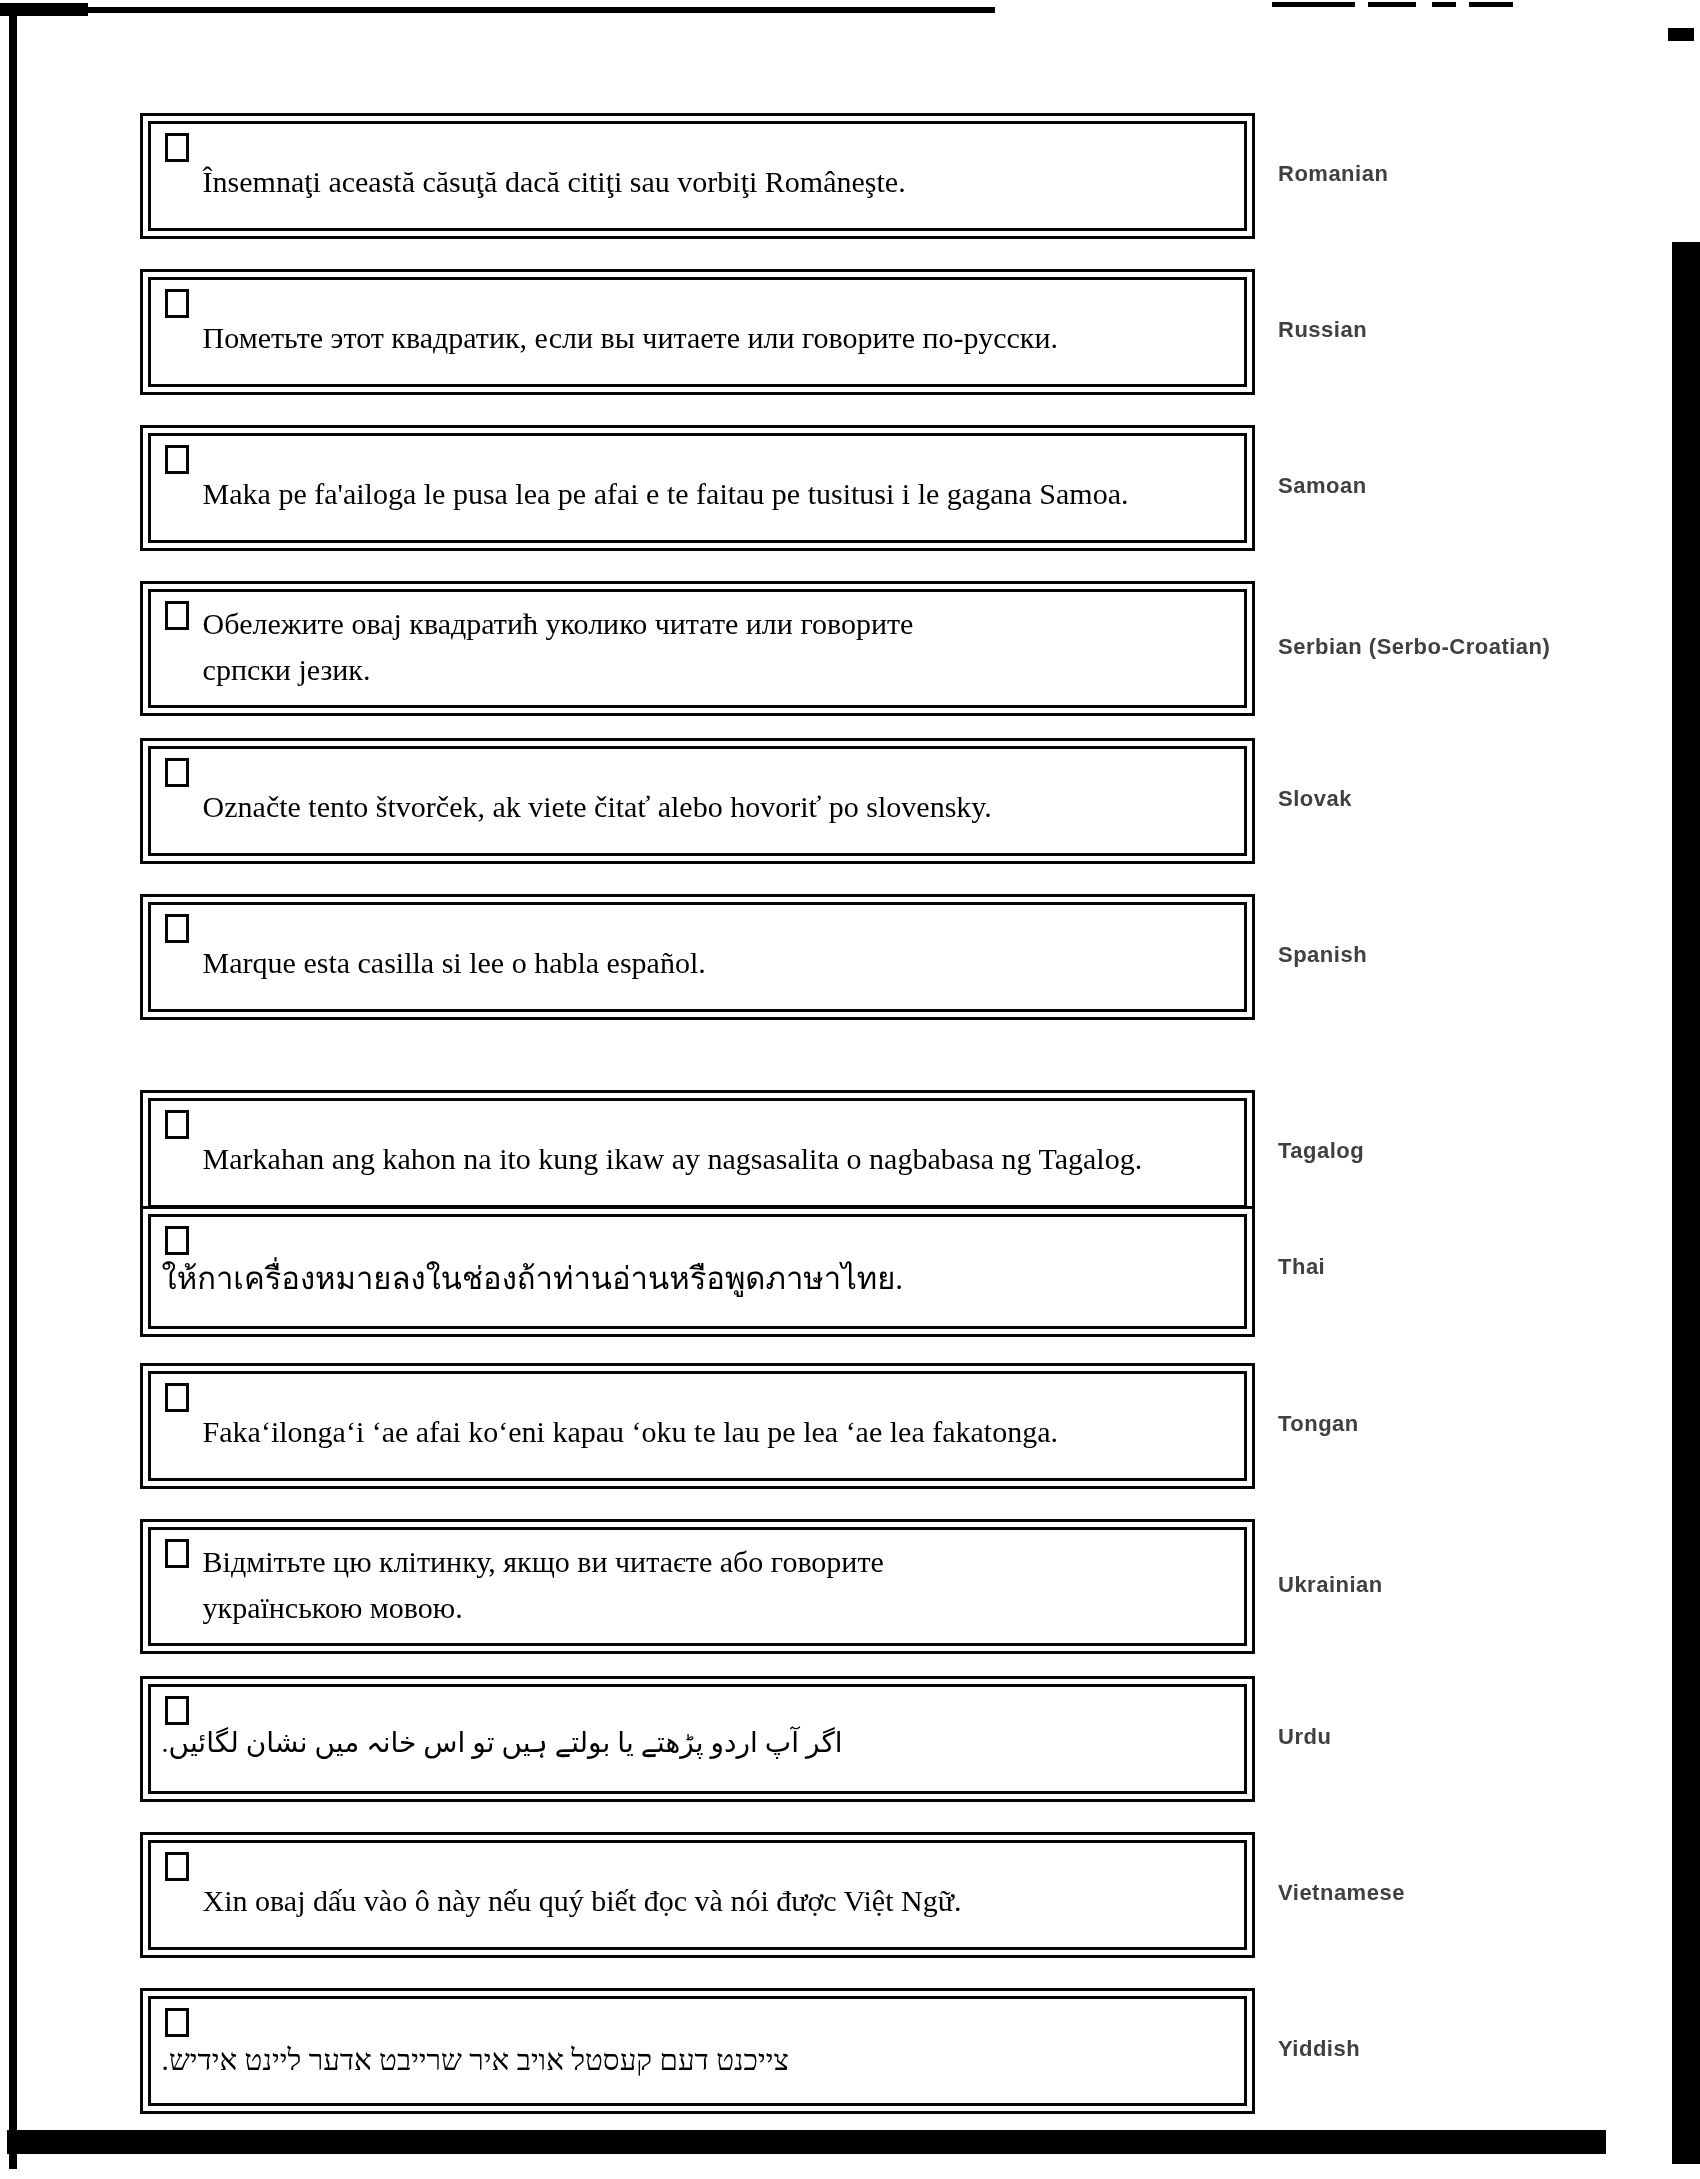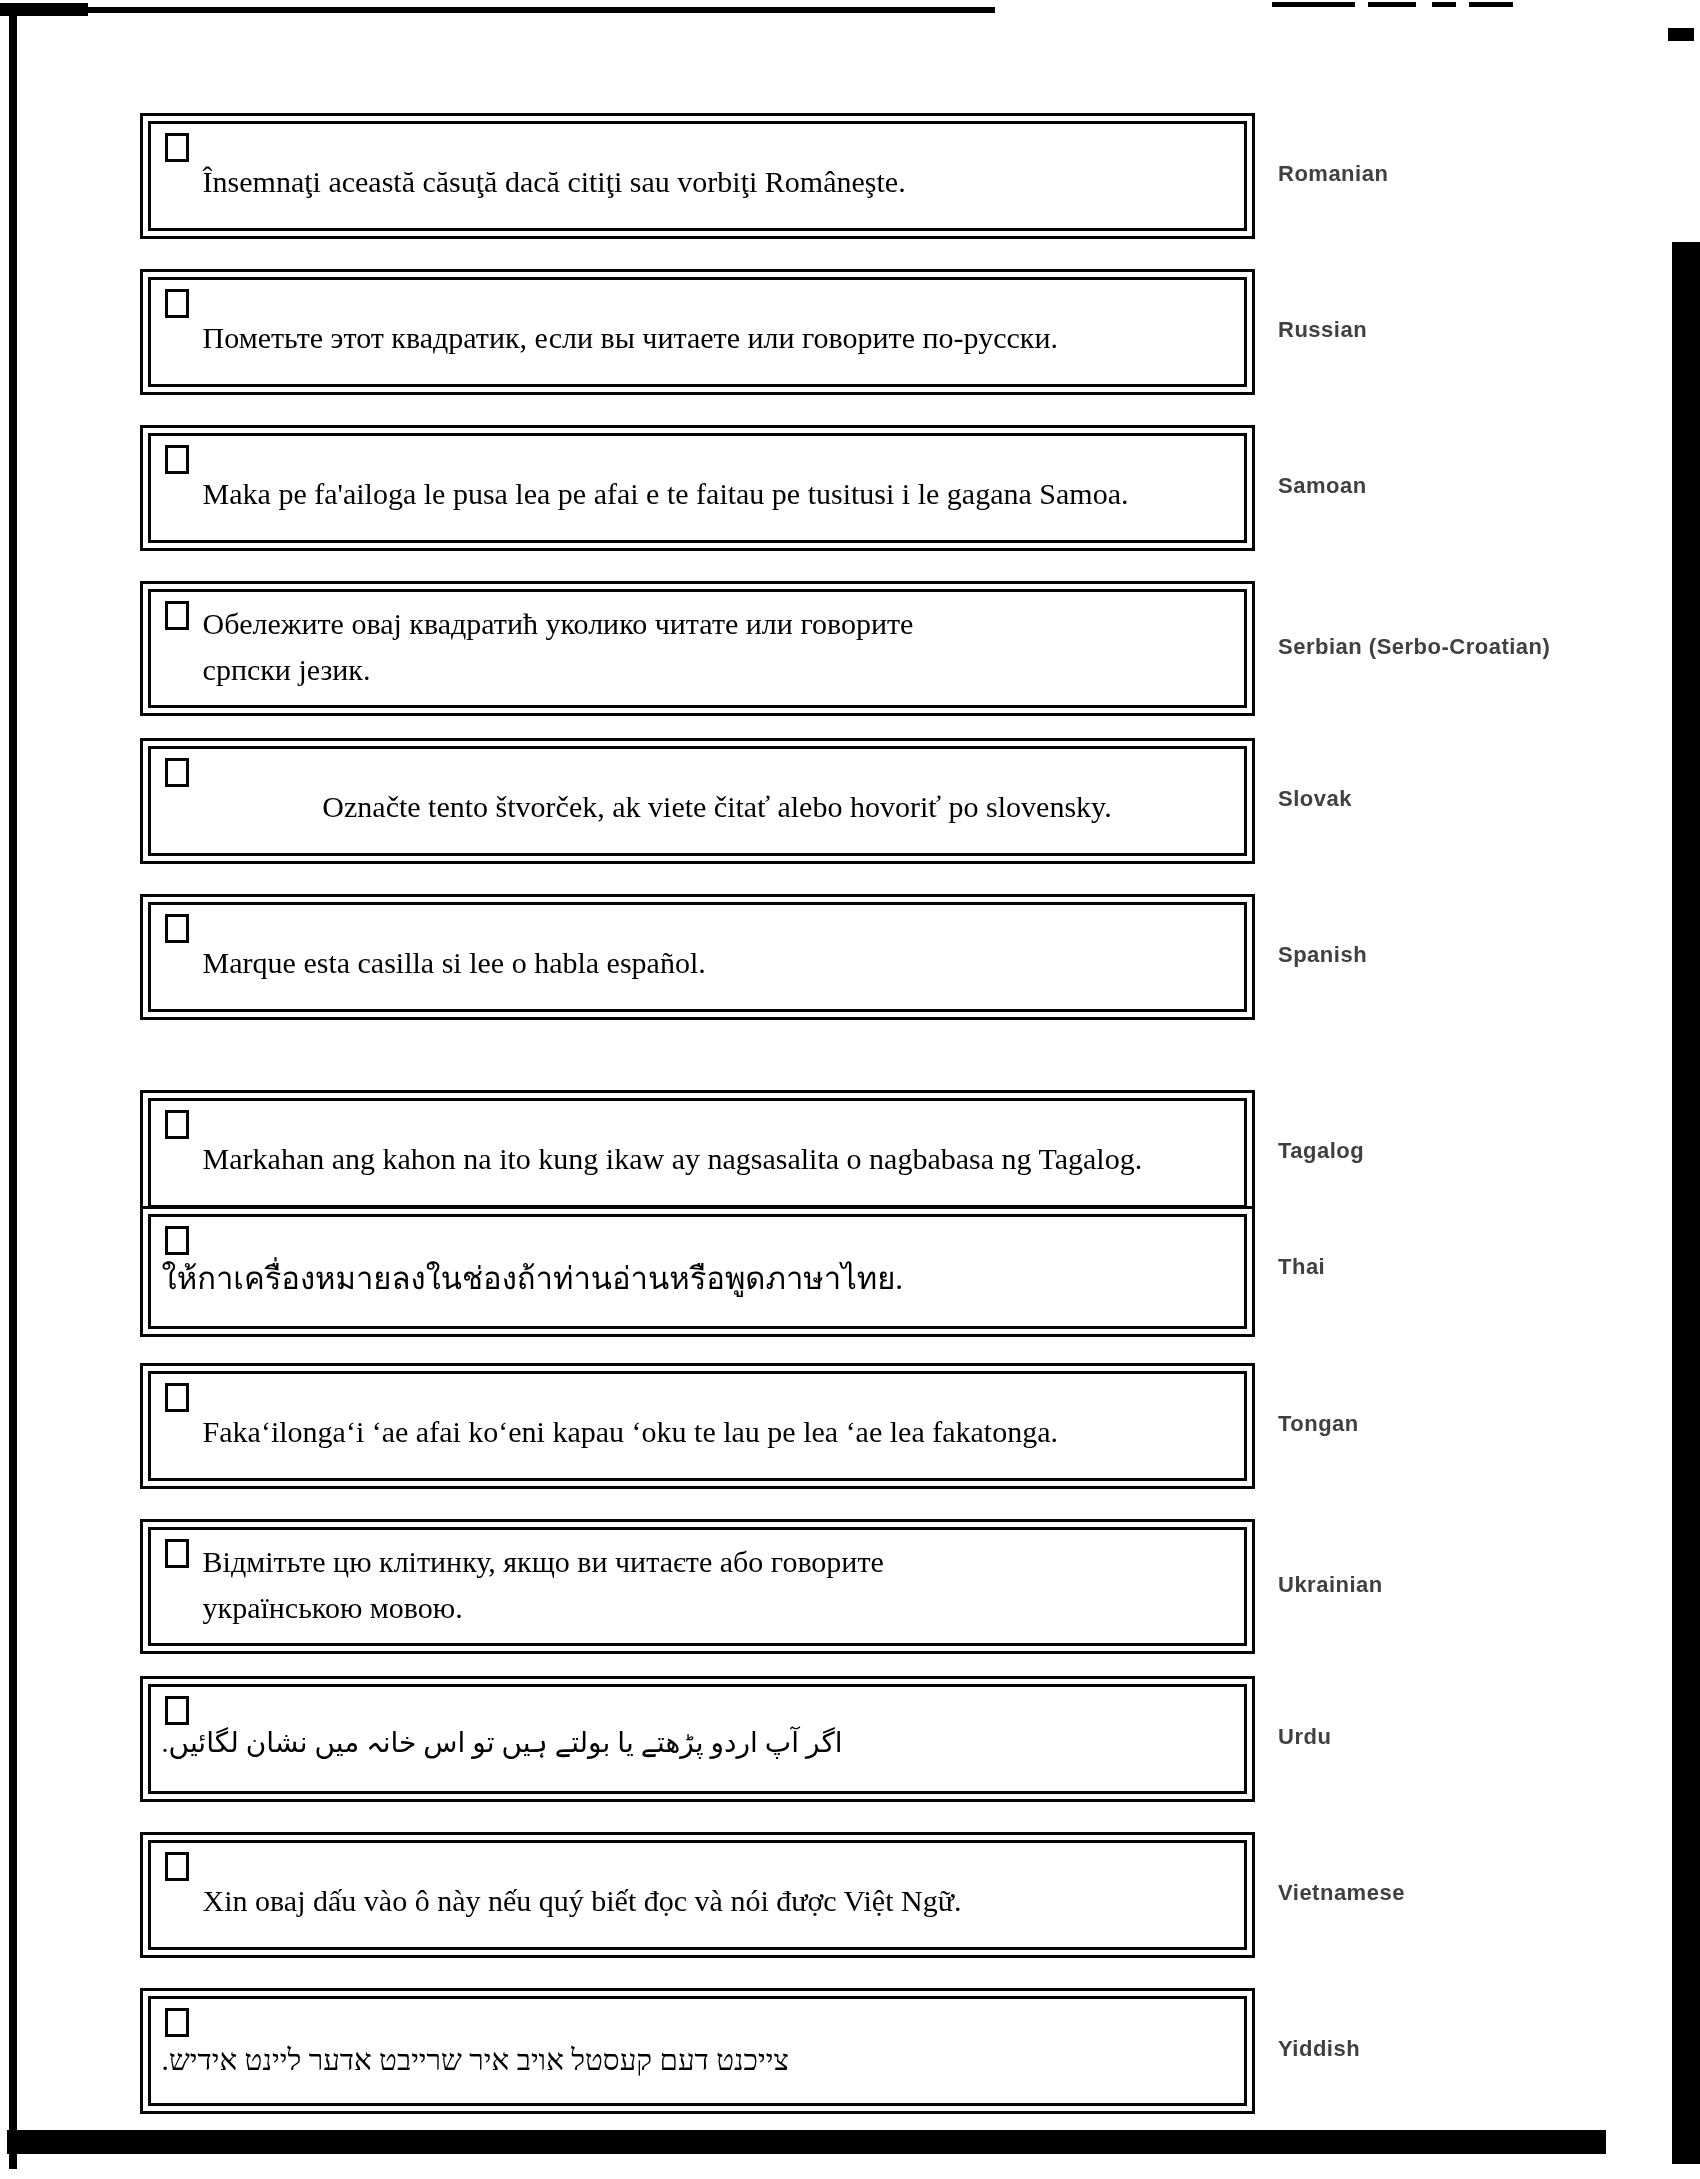--- a/index.html
+++ b/index.html
@@ -90,21 +90,21 @@
   <div class="dbox">
       <div class="inner">
     <span class="cb"></span>
     <div class="txt l1">Обележите овај квадратић уколико читате или говорите</div>
     <div class="txt l2">српски језик.</div>
   </div>
     </div>
   <div class="lbl">Serbian (Serbo-Croatian)</div>
 </div>
 
-<div class="row" style="top:738px;text-align:center;">
+<div class="row" style="top:738px;">
   <div class="dbox">
       <div class="inner">
     <span class="cb"></span>
     <div class="txt">Označte tento štvorček, ak viete čitať alebo hovoriť po slovensky.</div>
   </div>
     </div>
   <div class="lbl">Slovak</div>
 </div>
 
 <div class="row" style="top:894px;padding-left:16px;">

